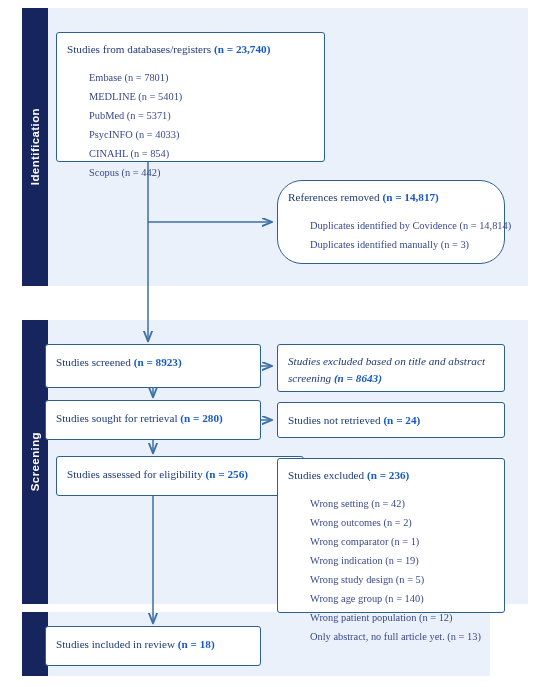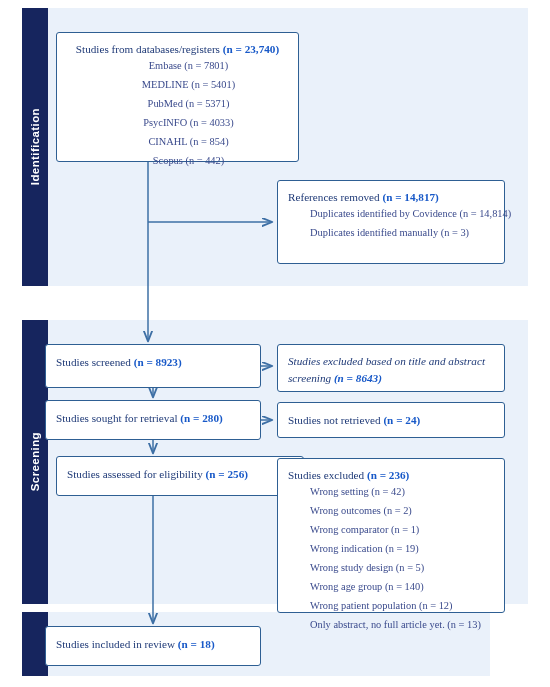--- a/index.html
+++ b/index.html
@@ -70,33 +70,33 @@
     line-height: 1.45;
     white-space: nowrap;
   }
   .box-title.wrap { white-space: normal; }
   .nbold {
     color: #1859c8;
     font-weight: bold;
   }
   .sublist {
     list-style: none;
-    margin: 0 0 0 0;
+    margin: 12px 0 0 0;
     padding: 0 0 0 22px;
   }
   .sublist li {
     color: #3a4a8c;
     font-size: 10.4px;
     line-height: 1.82;
     white-space: nowrap;
   }
 
   
-  #box-sources      { left: 56px;  top: 32px;  width: 243px; height: 130px; text-align: center; }
-  #box-removed      { left: 277px; top: 180px; width: 228px; height: 84px;  }
+  #box-sources      { left: 56px;  top: 32px;  width: 269px; height: 130px; }
+  #box-removed      { left: 277px; top: 180px; width: 228px; height: 84px; border-radius: 25px;  }
   #box-screened     { left: 45px;  top: 344px; width: 216px; height: 44px;  }
   #box-excl-title   { left: 277px; top: 344px; width: 228px; height: 48px;  }
   #box-retrieval    { left: 45px;  top: 400px; width: 216px; height: 40px;  }
   #box-notretrieved { left: 277px; top: 402px; width: 228px; height: 36px;  }
   #box-eligibility  { left: 56px;  top: 456px; width: 248px; height: 40px;  }
   #box-excluded     { left: 277px; top: 458px; width: 228px; height: 155px; }
   #box-included     { left: 45px;  top: 626px; width: 216px; height: 40px;  }
 
   #box-screened .box-title,
   #box-retrieval .box-title,

